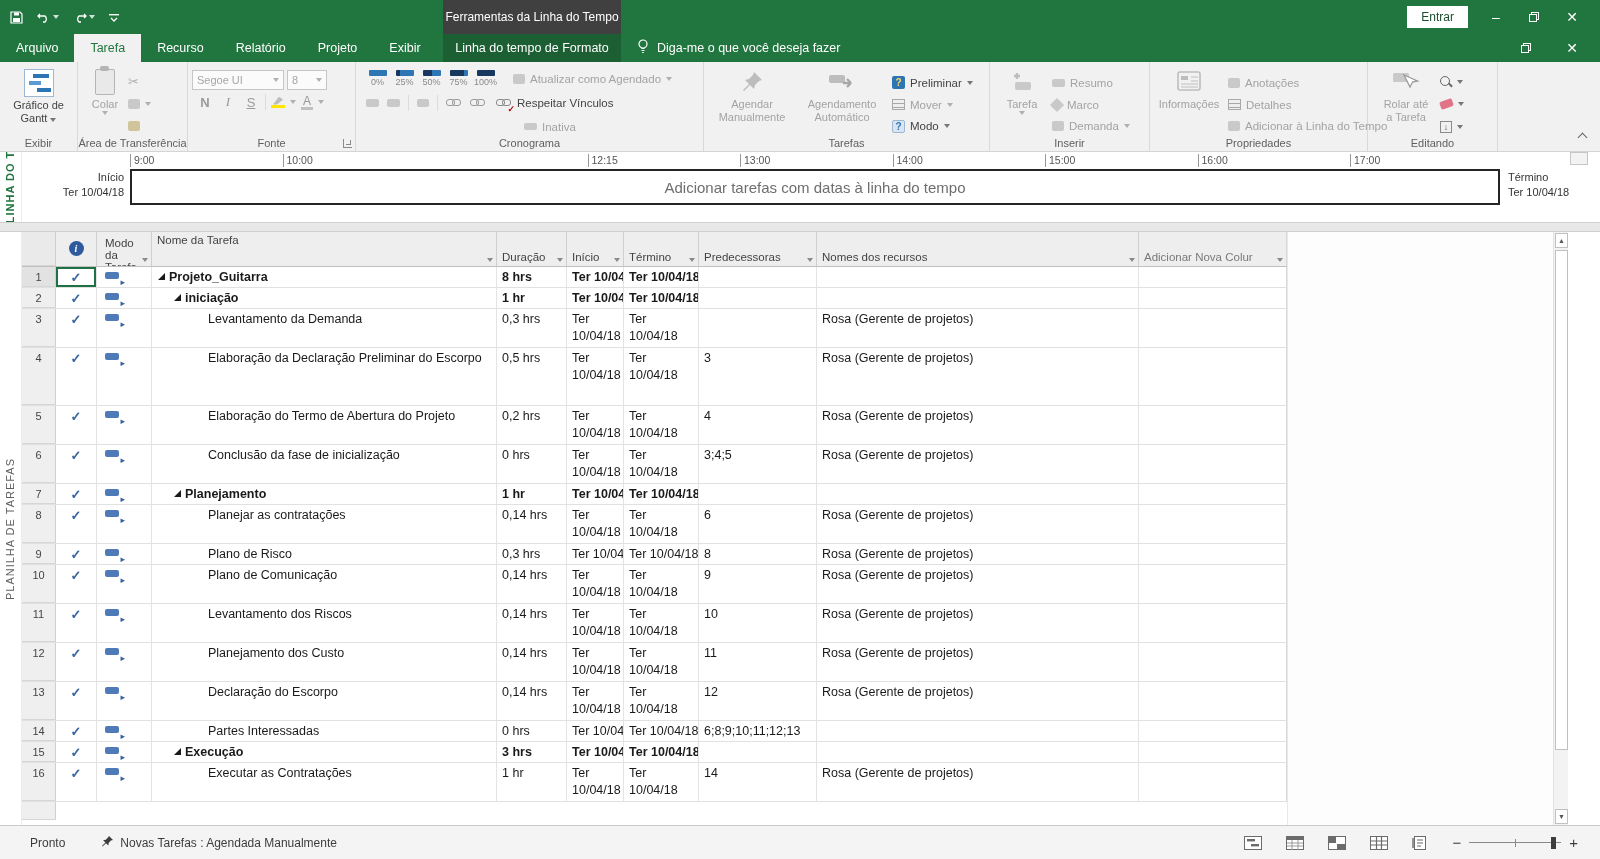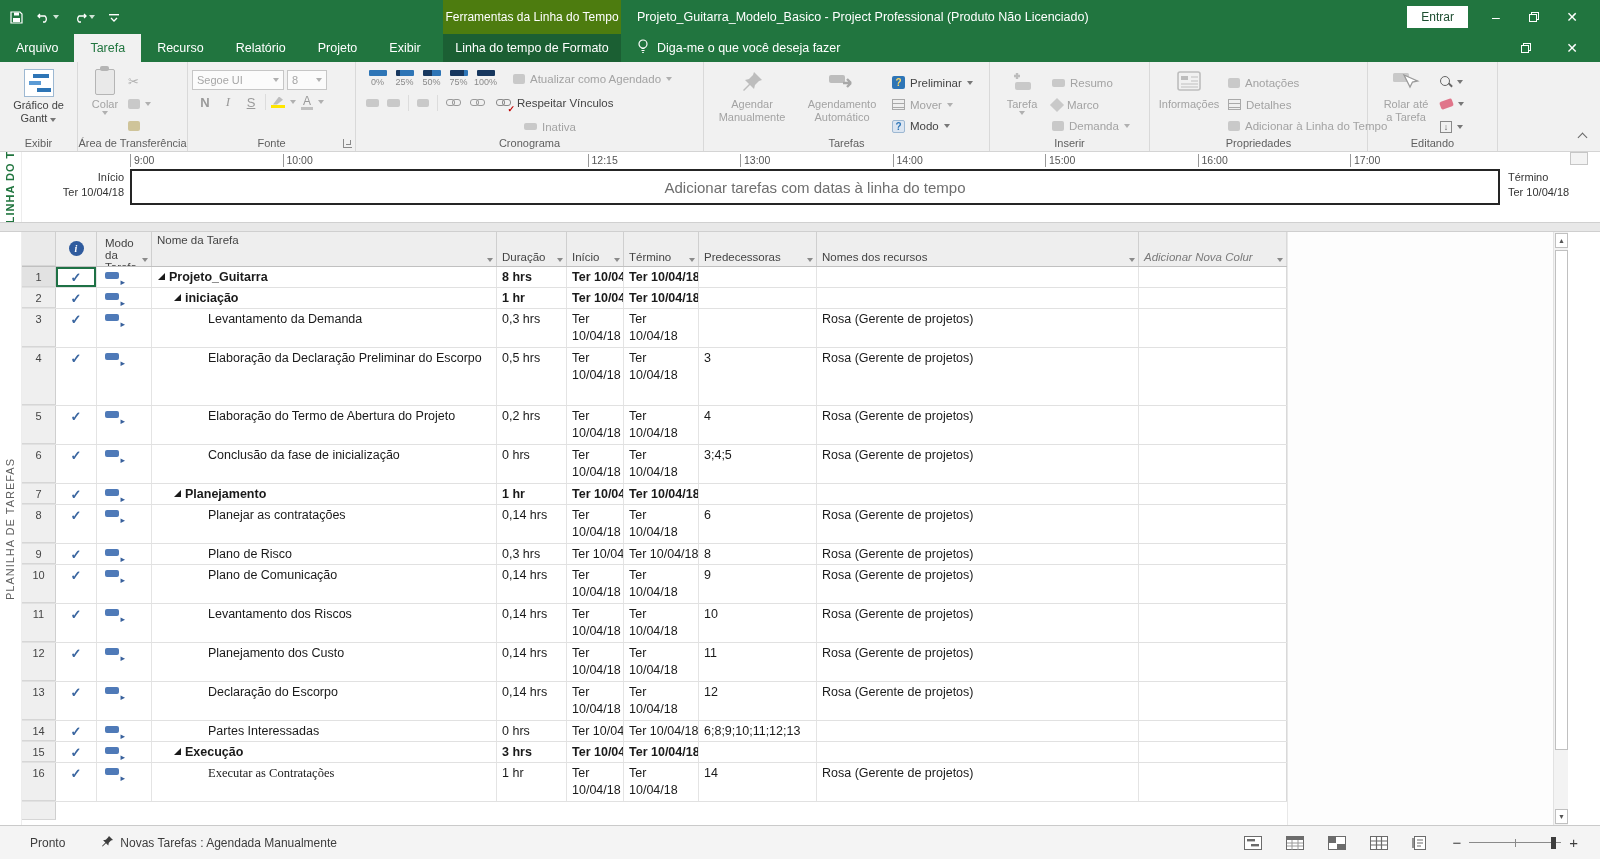--- a/index.html
+++ b/index.html
@@ -5,21 +5,21 @@
   * { box-sizing: border-box; margin: 0; padding: 0; }
   html,body { width:1600px; height:859px; overflow:hidden; font-family:"Liberation Sans",sans-serif; background:#fff; }
   .window { position:relative; width:1600px; height:859px; background:#fff; }
 
   
   .titlebar { position:absolute; left:0; top:0; width:1600px; height:34px; background:#21753f; color:#fff; }
   .qat { position:absolute; left:10px; top:0; height:34px; display:flex; align-items:center; gap:14px; }
   .qat .qicon { display:flex; align-items:center; gap:2px; color:#fff; }
   .qat svg { display:block; }
   .mini-caret { width:0;height:0;border-left:3px solid transparent;border-right:3px solid transparent;border-top:4px solid #cfe3d6; }
-  .ctx-block { position:absolute; left:443px; top:0; width:178px; height:62px; background:#4d7c0f; }
+  .ctx-block { position:absolute; left:443px; top:0; width:178px; height:62px; background:#404040; }
   .ctx-label { position:absolute; left:0; top:0; width:100%; height:34px; display:flex; align-items:center; justify-content:center; font-size:12px; color:#fff; }
   .title-text { position:absolute; left:637px; top:0; height:34px; display:flex; align-items:center; font-size:12.5px; color:#fff; }
   .win-right { position:absolute; right:18px; top:0; height:34px; display:flex; align-items:center; gap:18px; }
   .entrar-btn { background:#fff; color:#1d4d30; font-size:12px; padding:4px 14px; border:none; cursor:pointer; }
   .wbtn { color:#fff; font-size:14px; width:20px; text-align:center; }
   .restore-glyph { position:relative; display:inline-block; width:10px; height:10px; }
   .restore-glyph i { position:absolute; border:1px solid #fff; width:8px; height:8px; display:block; }
   .restore-glyph i:first-child { left:2px; top:0; }
   .restore-glyph i:last-child { left:0; top:2px; background:#21753f; }
 
@@ -100,21 +100,21 @@
   
   .sheet-pane { position:absolute; left:0; top:232px; width:1600px; height:593px; background:#fff; overflow:hidden; }
   .sheet-pane .pane-strip span { color:#5f5f5f; font-weight:normal; letter-spacing:1px; }
   .gantt-empty { position:absolute; left:1287px; top:0; width:266px; height:100%; background:#fdfdfd; border-left:1px solid #e8e8e8; }
   .grid { position:absolute; left:22px; top:0; width:1265px; }
   .thead { display:flex; height:35px; background:#eeeeee; border-bottom:1px solid #c0c0c0; }
   .hcell { position:relative; border-right:1px solid #cfcfcf; font-size:11.5px; color:#444; display:flex; align-items:flex-end; padding:2px 5px 3px 5px; overflow:hidden; }
   .hcell .filt { position:absolute; right:3px; bottom:4px; width:0; height:0; border-left:3.5px solid transparent; border-right:3.5px solid transparent; border-top:4.5px solid #8a8a8a; }
   .hcell.center { justify-content:center; align-items:center; }
   .info-circle { width:15px; height:15px; border-radius:50%; background:#2f5b9e; color:#fff; font-size:10px; font-weight:bold; font-family:"Liberation Serif",serif; display:flex; align-items:center; justify-content:center; font-style:italic; }
-  .hcell.newcol { font-style:italic; color:#7a7a7a; white-space:nowrap; }
+  .hcell.newcol { color:#7a7a7a; white-space:nowrap; }
   .trow { display:flex; border-bottom:1px solid #e1e1e1; background:#fff; overflow:hidden; }
   .cell { border-right:1px solid #e4e4e4; font-size:12.5px; color:#1a1a1a; padding:2px 5px; overflow:hidden; line-height:1.33; }
   .c-num { width:34px; background:#efefef; border-right:1px solid #cfcfcf; border-bottom:1px solid #d6d6d6; color:#444; font-size:11px; display:flex; align-items:flex-start; justify-content:center; padding-top:3px; }
   .c-info { width:41px; display:flex; align-items:flex-start; justify-content:center; padding-top:2px; }
   .check { color:#3a66a0; font-weight:bold; font-size:13px; }
   .c-mode { width:55px; display:flex; align-items:flex-start; padding-top:5px; padding-left:8px; }
   .modeicon { position:relative; width:20px; height:13px; display:inline-block; }
   .modeicon .mbar { position:absolute; left:0; top:0; width:14px; height:7px; background:#4f7ab8; border-radius:2px; }
   .modeicon .marr { position:absolute; right:0px; bottom:-2px; font-size:9px; color:#38609c; line-height:1; }
   .c-name { width:345px; display:flex; align-items:flex-start; }
@@ -181,21 +181,20 @@
       <span class="qicon">
         <svg width="10" height="10" viewBox="0 0 10 10">
             <rect x="0" y="2" width="10" height="1.4" fill="#fff"></rect>
             <path d="M2 6 L5 9 L8 6" fill="none" stroke="#fff" stroke-width="1.3"></path>
           </svg>
       </span>
     </div>
     <div class="ctx-block">
       <div class="ctx-label">Ferramentas da Linha do Tempo</div>
     </div>
-    <div class="title-text">Projeto_Guitarra_Modelo_Basico  -  Project Professional (Produto Não Licenciado)</div>
     <div class="win-right">
       <button class="entrar-btn">Entrar</button>
       <span class="wbtn">–</span>
       <span class="wbtn"><span class="restore-glyph"><i></i><i></i></span></span>
       <span class="wbtn">✕</span>
     </div>
   </div>
 
   <div class="tabrow">
     <div class="tab">Arquivo</div>
@@ -905,21 +904,21 @@
             <div class="cell c-num">16</div>
             <div class="cell c-info">
               <span class="check">✓</span>
             </div>
             <div class="cell c-mode">
               <span class="modeicon">
                 <span class="mbar"></span>
                 <span class="marr">▸</span>
               </span>
             </div>
-            <div class="cell c-name" style="padding-left: 56px; font-family: Liberation Serif, serif;">
+            <div class="cell c-name" style="padding-left: 56px;">
               <span class="txt">Executar as Contratações</span>
             </div>
             <div class="cell c-dur">1 hr</div>
             <div class="cell c-start">Ter 10/04/18</div>
             <div class="cell c-fin">Ter 10/04/18</div>
             <div class="cell c-pred">14</div>
             <div class="cell c-res">Rosa (Gerente de projetos)</div>
             <div class="cell c-new"></div>
           </div>
         </div>

